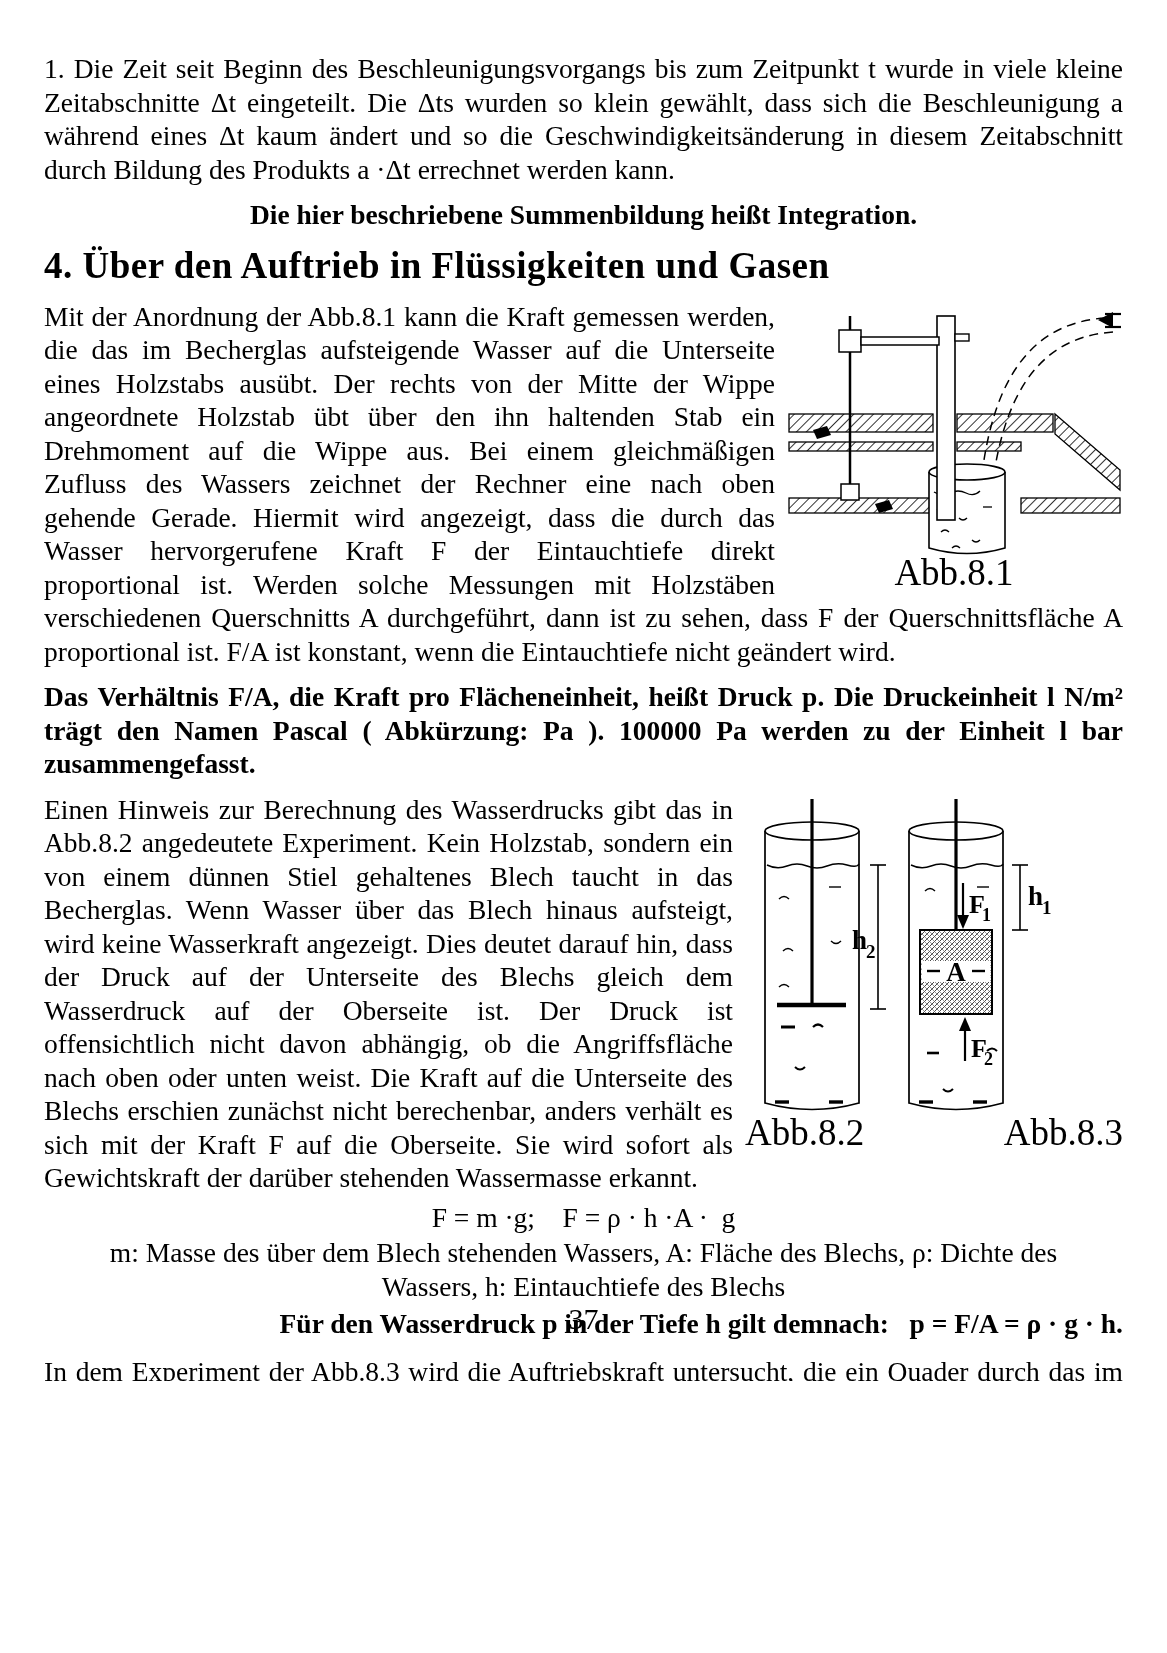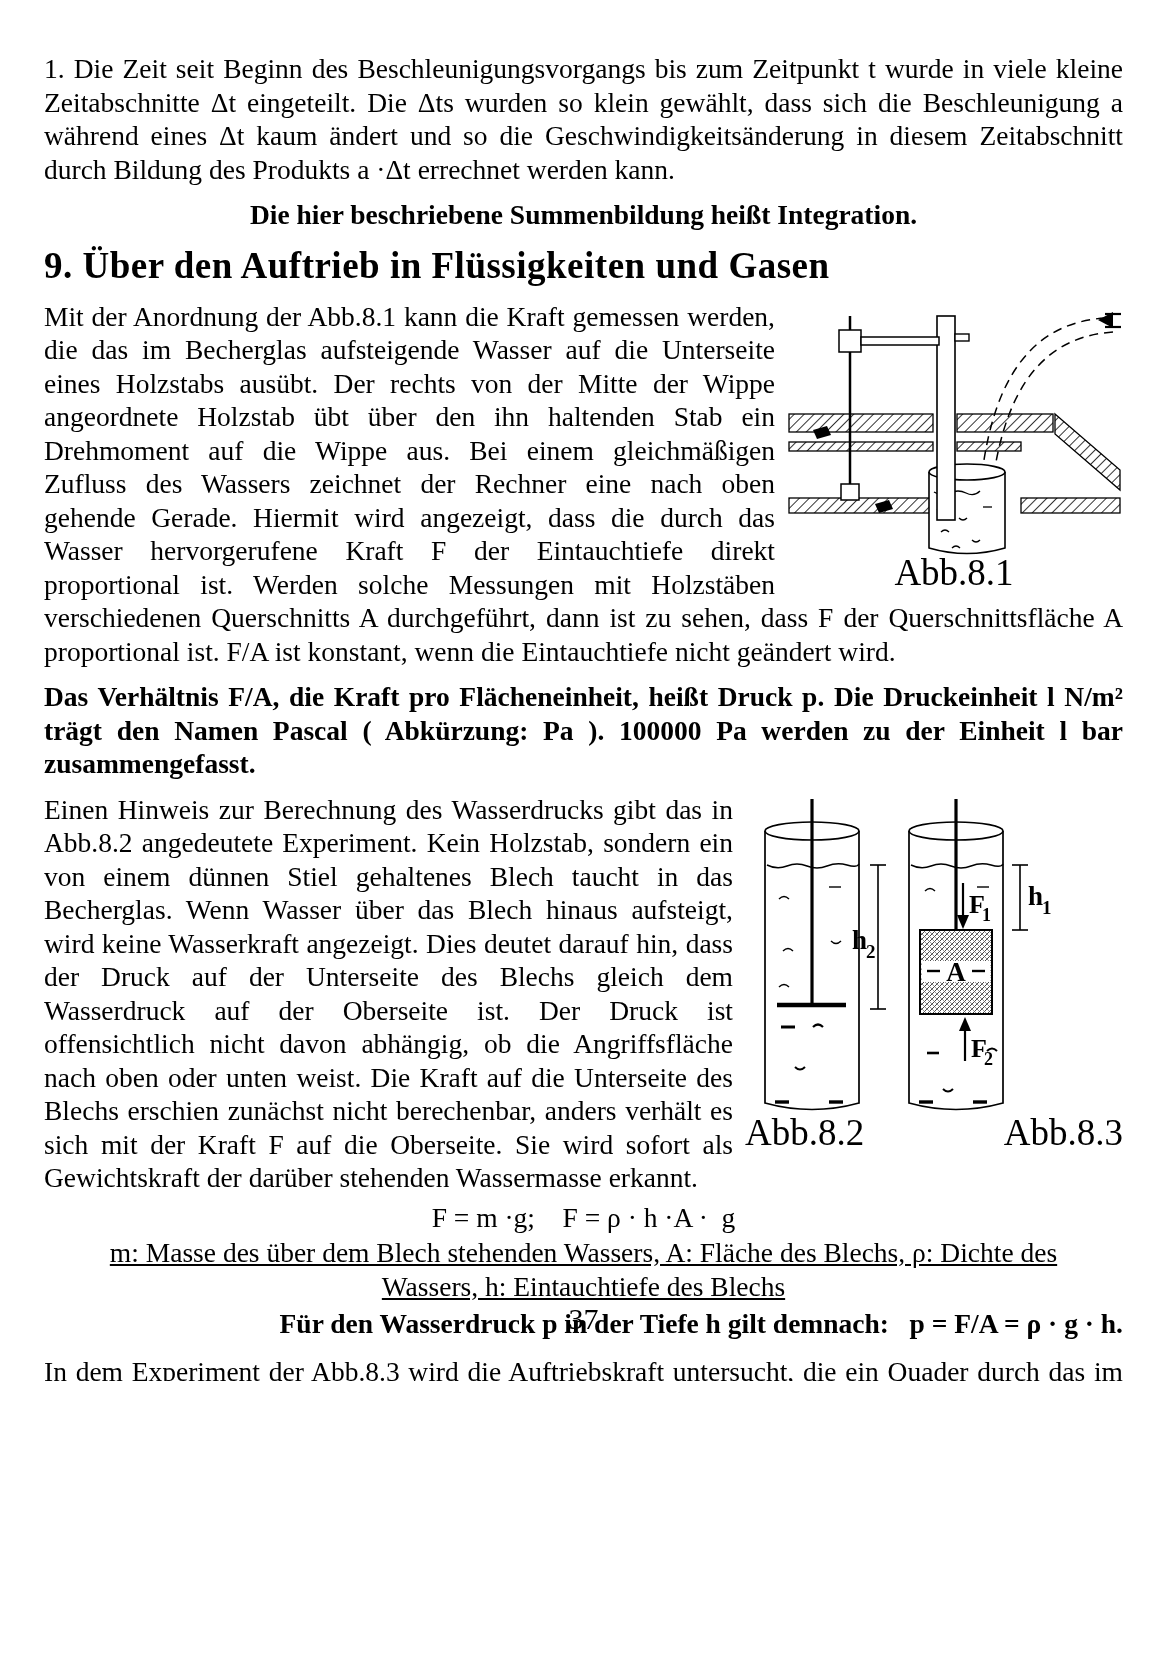--- a/index.html
+++ b/index.html
@@ -26,41 +26,41 @@
   }
   .fig{float:right;text-align:center;}
   .fig1{width:338px;margin:2px 0 2px 10px;}
   .fig2{width:378px;margin:6px 0 2px 12px;}
   .figcap{font-size:37px;line-height:32px;}
   .caps{display:flex;justify-content:space-between;gap:58px;}
   .boldpara{font-weight:bold;}
   .formula-line{
     clear:both;text-align:center;margin:4px 0 2px 0;white-space:pre-wrap;font-family:Liberation Serif, serif;
   }
-  .legend-line{text-align:center;margin:0 auto 2px auto;max-width:1040px;text-decoration:underline;}
+  .legend-line{text-align:center;margin:0 auto 2px auto;max-width:1040px;}
   .bold-center{
     text-align:right;font-weight:bold;margin:4px 0 14px 0;white-space:pre-wrap;
   }
   .pagenum{
     position:absolute;left:0;right:0;bottom:46px;
     text-align:center;font-size:30px;
   }
   svg{display:block;margin:0 auto;}
   svg text{font-family:"Liberation Serif", serif;font-weight:bold;}
   svg line, svg path, svg rect, svg ellipse, svg polygon{vector-effect:none;}
 </style>
 </head>
 <body>
 
 <div class="page">
 
   <p class="body">1. Die Zeit seit Beginn des Beschleunigungsvorgangs bis zum Zeitpunkt t wurde in viele kleine Zeitabschnitte Δt eingeteilt.  Die  Δts wurden so klein gewählt, dass sich die Beschleunigung a während eines  Δt kaum ändert und so die Geschwindigkeitsänderung in diesem Zeitabschnitt  durch Bildung des Produkts a ·Δt errechnet werden kann.</p>
   <div class="note">Die hier beschriebene Summenbildung heißt Integration.</div>
 
-  <h1 class="heading">9. Über den Auftrieb in Flüssigkeiten und Gasen</h1>
+  <h1 class="heading">4. Über den Auftrieb in Flüssigkeiten und Gasen</h1>
 
   <div class="fig fig1">
     <svg viewBox="0 0 335 255" width="335" height="255">
       <defs>
         <pattern id="hatch" patternUnits="userSpaceOnUse" width="7" height="7" patternTransform="rotate(45)">
           <rect width="7" height="7" fill="white"></rect>
           <line x1="0" y1="0" x2="0" y2="7" stroke="black" stroke-width="1.6"></line>
         </pattern>
       </defs>
 

